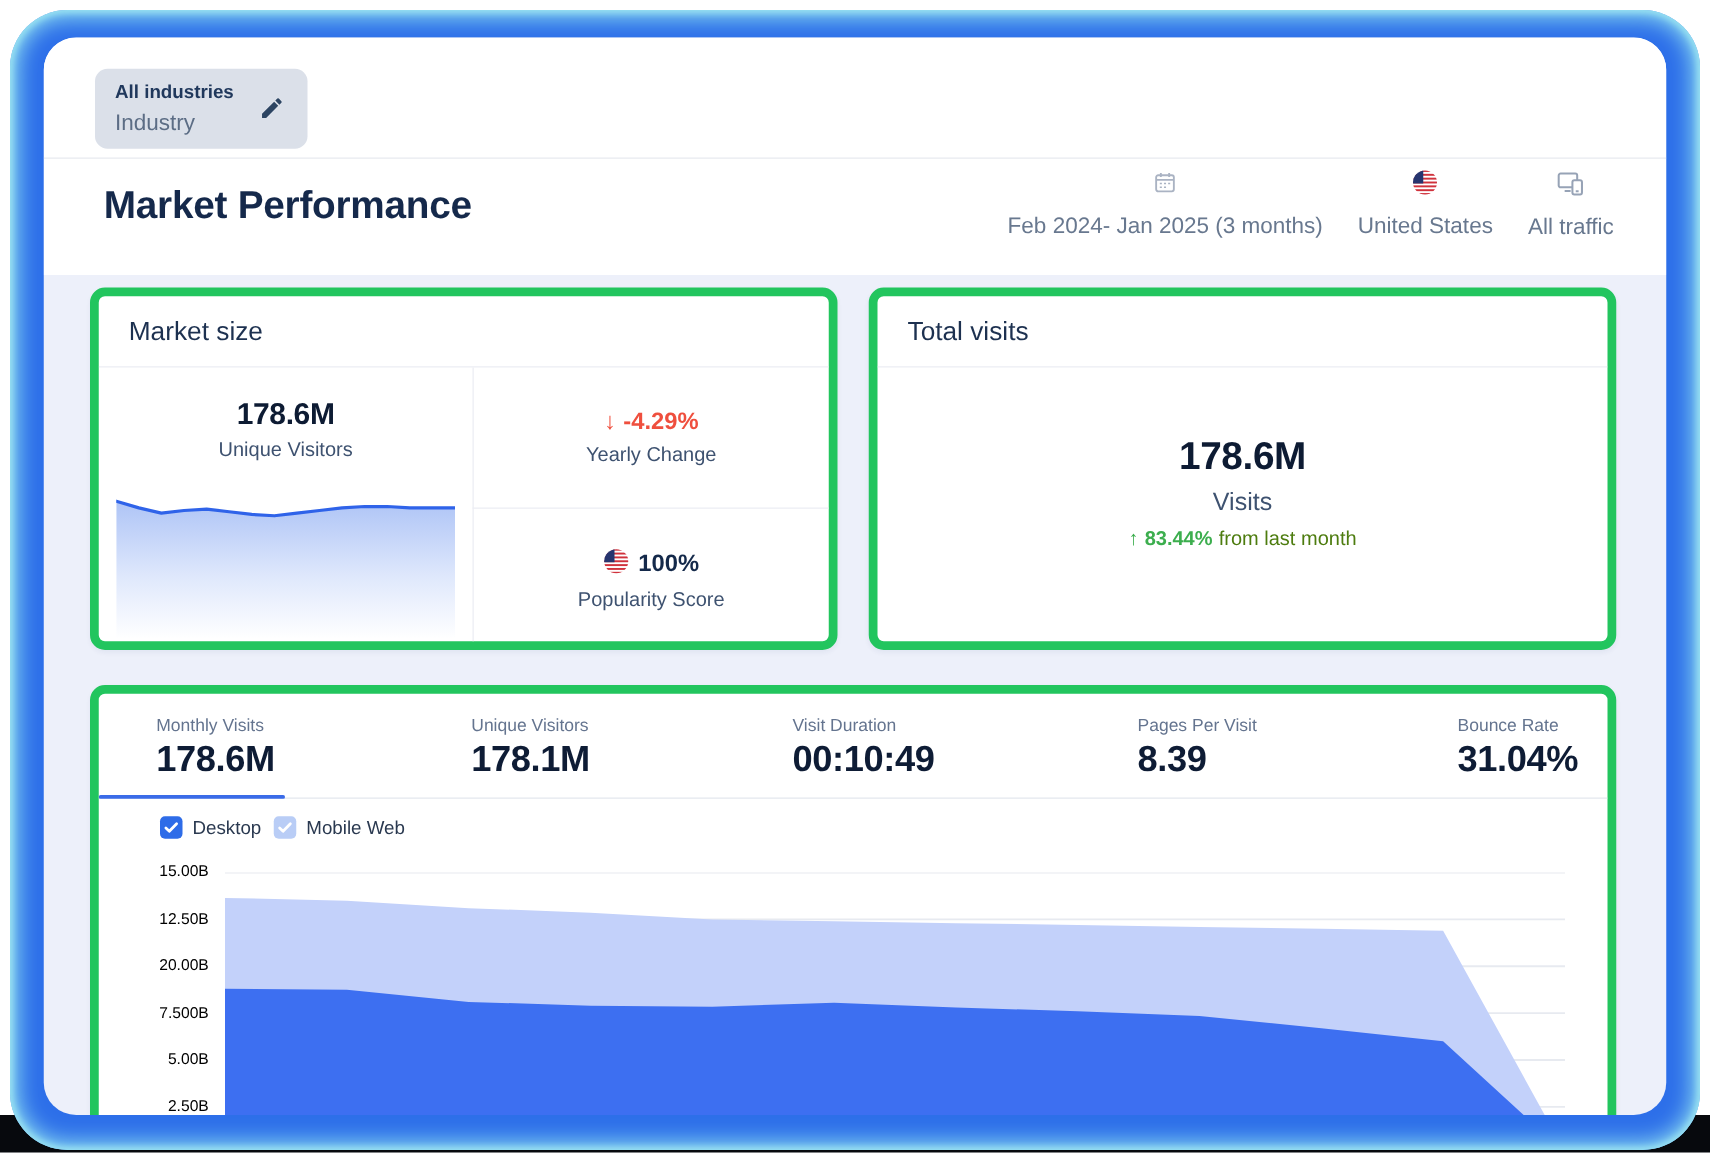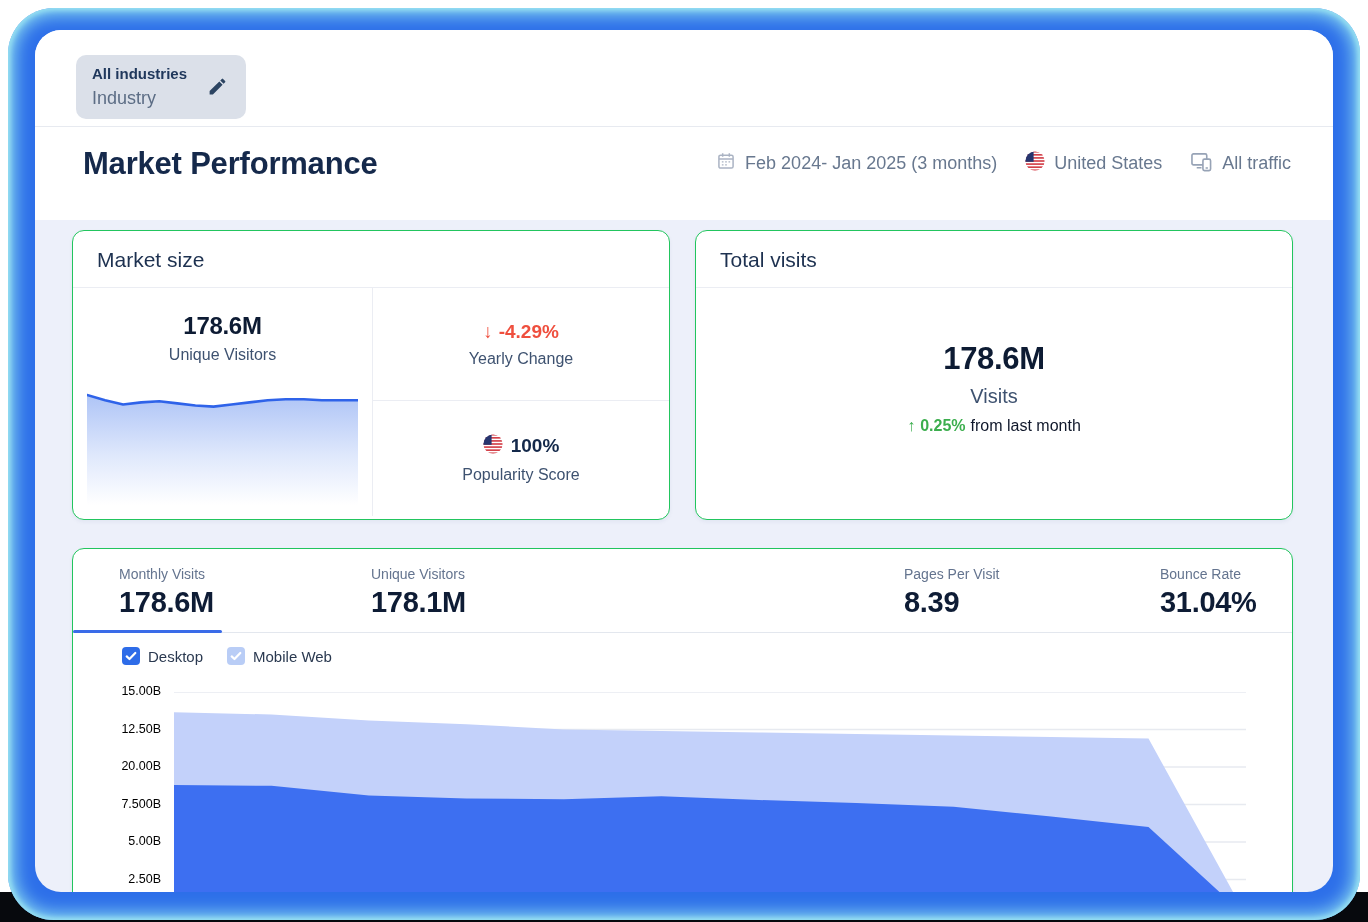--- a/index.html
+++ b/index.html
@@ -17,24 +17,24 @@
   .header-divider { position:absolute; top:96px; left:0; width:100%; height:1px; background:#e7eaf0; }
   .badge { position:absolute; left:41px; top:25px; display:flex; align-items:center;
            background:#dbe0e9; border-radius:10px; padding:8px 18px 8px 16px; cursor:pointer; }
   .badge-col { display:flex; flex-direction:column; line-height:1.45; }
   .badge-title { font-size:15px; font-weight:bold; color:#20385c; }
   .badge-sub { font-size:18px; color:#5c6d85; }
   .badge-pencil { margin-left:20px; display:flex; align-items:center; }
   .title-row { position:absolute; top:97px; left:0; right:0; height:73px; display:flex; align-items:center; }
   .page-title { margin-left:48px; font-size:31px; font-weight:600; color:#15294b; letter-spacing:-0.2px; }
   .filters { margin-left:auto; margin-right:42px; display:flex; align-items:center; gap:28px; }
-  .filter-item { display:flex; align-items:center; gap:9px; font-size:18px; color:#68788f; cursor:pointer; }
+  .filter-item { display:flex; align-items:center; gap:9px; font-size:18px; color:#68788f; cursor:pointer;flex-direction:column; }
 
   
-  .card { position:absolute; background:#fff; border-radius:12px; border:1px solid #22c55e;
+  .card { position:absolute; background:#fff; border-radius:12px; border:7px solid #22c55e;
           box-shadow:0 2px 4px rgba(25,39,89,0.05); overflow:hidden; }
   .card-title { padding:17px 24px 15px 24px; font-size:21px; color:#1d3150; border-bottom:1px solid #ebedf3; }
   #market-size-card { left:37px; top:200px; width:598px; height:290px; }
   #total-visits-card { left:660px; top:200px; width:598px; height:290px; }
   .ms-body { position:relative; height:228px; }
   .ms-vdivider { position:absolute; left:299px; top:0; bottom:0; width:1px; background:#ebedf3; }
   .ms-hdivider { position:absolute; left:299px; right:0; top:112px; height:1px; background:#ebedf3; }
   .ms-left { position:absolute; left:0; top:0; width:299px; height:228px; text-align:center; padding-top:24px; }
   .big-num { font-size:24px; font-weight:bold; color:#0d1b33; letter-spacing:-0.3px; }
   .sub-label { font-size:16px; color:#3e5270; margin-top:6px; }
@@ -44,31 +44,31 @@
   .ms-cell.top { top:0; height:112px; } .ms-cell.bottom { top:113px; height:115px; }
   .change-line { display:flex; align-items:center; gap:6px; font-size:19px; font-weight:600; }
   .neg { color:#ef4f3e; } .pos { color:#3cae4e; }
   .flag-line { display:flex; align-items:center; gap:8px; font-size:19px; font-weight:bold; color:#14294a; }
   .tv-body { height:228px; display:flex; flex-direction:column; align-items:center;
              justify-content:center; padding-bottom:28px; }
   .tv-num { font-size:31px; font-weight:bold; color:#0d1b33; letter-spacing:-0.3px; }
   .tv-label { font-size:20px; color:#3e5270; margin-top:8px; }
   .tv-change { display:flex; align-items:center; gap:5px; margin-top:9px; font-size:16px; }
   .tv-change .val { font-weight:600; }
-  .tv-suffix { color:#0f172a; }
+  .tv-suffix { color:#4d7c0f; }
 
   
   #traffic-card { left:37px; top:518px; width:1221px; height:400px; }
   #metrics-row { position:relative; height:84px; border-bottom:1px solid #e3e7ee; }
   .metric { position:absolute; top:17px; cursor:pointer; }
   .metric-label { font-size:14px; color:#64748f; }
   .metric-value { font-size:29px; font-weight:600; color:#0e1c35; margin-top:4px; letter-spacing:-0.3px; }
   .metric-underline { position:absolute; left:0; top:81px; width:149px; height:3px;
                       background:#3a6be8; border-radius:2px; }
-  #legend-row { position:absolute; left:49px; top:98px; display:flex; gap:24px; }
+  #legend-row { position:absolute; left:49px; top:98px; display:flex; gap:10px; }
   .legend-item { display:flex; align-items:center; gap:8px; cursor:pointer; font-size:15px; color:#2a3950; }
   .checkbox { width:18px; height:18px; border-radius:4px; display:flex; align-items:center; justify-content:center; }
   #y-axis { position:absolute; left:0; top:0; }
   .tick-label { position:absolute; left:30px; width:58px; text-align:right;
                 font-size:12.5px; color:#000000; }
   #chart-wrap { position:absolute; left:101px; top:143px; width:1072px; height:225px; }
 </style>
 </head>
 <body>
 
@@ -189,36 +189,40 @@
     </div>
   </div>
 
   <div class="card" id="total-visits-card">
     <div class="card-title">Total visits</div>
     <div class="tv-body">
       <div class="tv-num">178.6M</div>
       <div class="tv-label">Visits</div>
       <div class="tv-change">
         <span class="pos">↑</span>
-        <span class="pos val">0.25%</span>
+        <span class="pos val">83.44%</span>
         <span class="tv-suffix">from last month</span>
       </div>
     </div>
   </div>
 
   <div class="card" id="traffic-card">
     <div id="metrics-row">
       <div class="metric-underline"></div>
     <div class="metric" style="left: 46px;">
           <div class="metric-label">Monthly Visits</div>
           <div class="metric-value">178.6M</div>
         </div>
         <div class="metric" style="left: 298px;">
           <div class="metric-label">Unique Visitors</div>
           <div class="metric-value">178.1M</div>
+        </div>
+        <div class="metric" style="left: 555px;">
+          <div class="metric-label">Visit Duration</div>
+          <div class="metric-value">00:10:49</div>
         </div>
         <div class="metric" style="left: 831px;">
           <div class="metric-label">Pages Per Visit</div>
           <div class="metric-value">8.39</div>
         </div>
         <div class="metric" style="left: 1087px;">
           <div class="metric-label">Bounce Rate</div>
           <div class="metric-value">31.04%</div>
         </div>
       </div>

